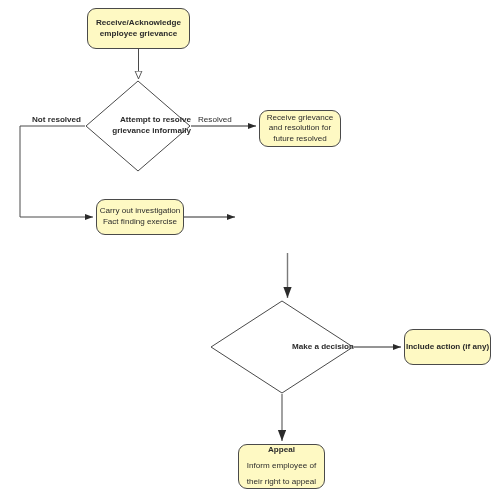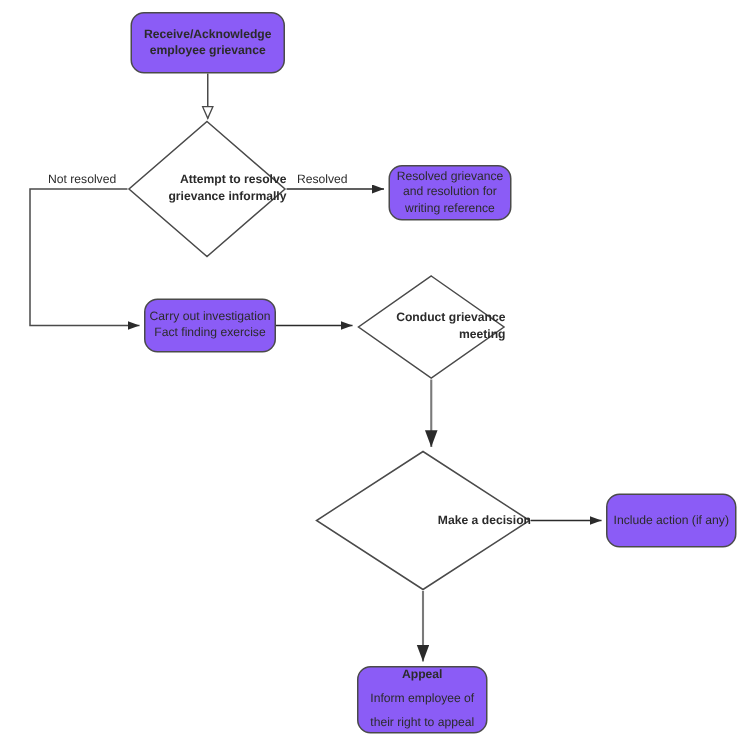--- a/index.html
+++ b/index.html
@@ -33,21 +33,21 @@
     justify-content: center;
     text-align: center;
     color: #2b2b2b;
     font-size: 8.1px;
     line-height: 10.6px;
     z-index: 3;
   }
   .node.process {
     border: 1px solid #4a4a4a;
     border-radius: 9px;
-    background: #8b5cf6;
+    background: #fef9c3;
   }
   .node.decision {
     background: transparent;
     border: none;
     align-items: flex-end;
   }
   .diamond-shape {
     position: absolute;
     left: 0;
     top: 0;
@@ -110,52 +110,45 @@
 
   <div class="node decision" style="left:85px; top:80px; width:106px; height:92px;">
     <svg class="diamond-shape" viewBox="0 0 106 92" preserveAspectRatio="none">
       <polygon points="53,1 105,46 53,91 1,46" fill="#ffffff" stroke="#4a4a4a" stroke-width="1"></polygon>
     </svg>
     <span class="ln bold">Attempt to resolve</span>
     <span class="ln bold">grievance informally</span>
   </div>
 
   <div class="node process" style="left:259px; top:110px; width:82px; height:37px;">
-    <span class="ln">Resolved grievance</span>
+    <span class="ln">Receive grievance</span>
     <span class="ln">and resolution for</span>
-    <span class="ln">writing reference</span>
+    <span class="ln">future resolved</span>
   </div>
 
   <div class="node process" style="left:96px; top:199px; width:88px; height:36px;">
     <span class="ln">Carry out investigation</span>
     <span class="ln">Fact finding exercise</span>
   </div>
 
-  <div class="node decision" style="left:238px; top:183px; width:99px; height:70px;">
-    <svg class="diamond-shape" viewBox="0 0 99 70" preserveAspectRatio="none">
-      <polygon points="49.5,1 98,35 49.5,69 1,35" fill="#ffffff" stroke="#4a4a4a" stroke-width="1"></polygon>
-    </svg>
-    <span class="ln bold">Conduct grievance</span>
-    <span class="ln bold">meeting</span>
-  </div>
 
   <div class="node decision" style="left:210px; top:300px; width:144px; height:94px;gap:20px;">
     <svg class="diamond-shape" viewBox="0 0 144 94" preserveAspectRatio="none">
       <polygon points="72,1 143,47 72,93 1,47" fill="#ffffff" stroke="#4a4a4a" stroke-width="1"></polygon>
     </svg>
     <span class="ln bold">Make a decision</span>
   </div>
 
-  <div class="node process" style="left:404px; top:329px; width:87px; height:36px;">
+  <div class="node process" style="left:404px; top:329px; width:87px; height:36px;font-weight:bold;">
     <span class="ln">Include action (if any)</span>
   </div>
 
   <div class="node process" style="left:238px; top:444px; width:87px; height:45px;justify-content:space-between;">
     <span class="ln bold">Appeal</span>
     <span class="ln">Inform employee of</span>
     <span class="ln">their right to appeal</span>
   </div>
 
-  <span class="edge-label" style="left:31px; top:115px;">Not resolved</span>
+  <span class="edge-label" style="left:31px; top:115px;font-weight:bold;">Not resolved</span>
 
   <span class="edge-label" style="left:197px; top:115px;">Resolved</span>
 
 </div>
 
 </body></html>

